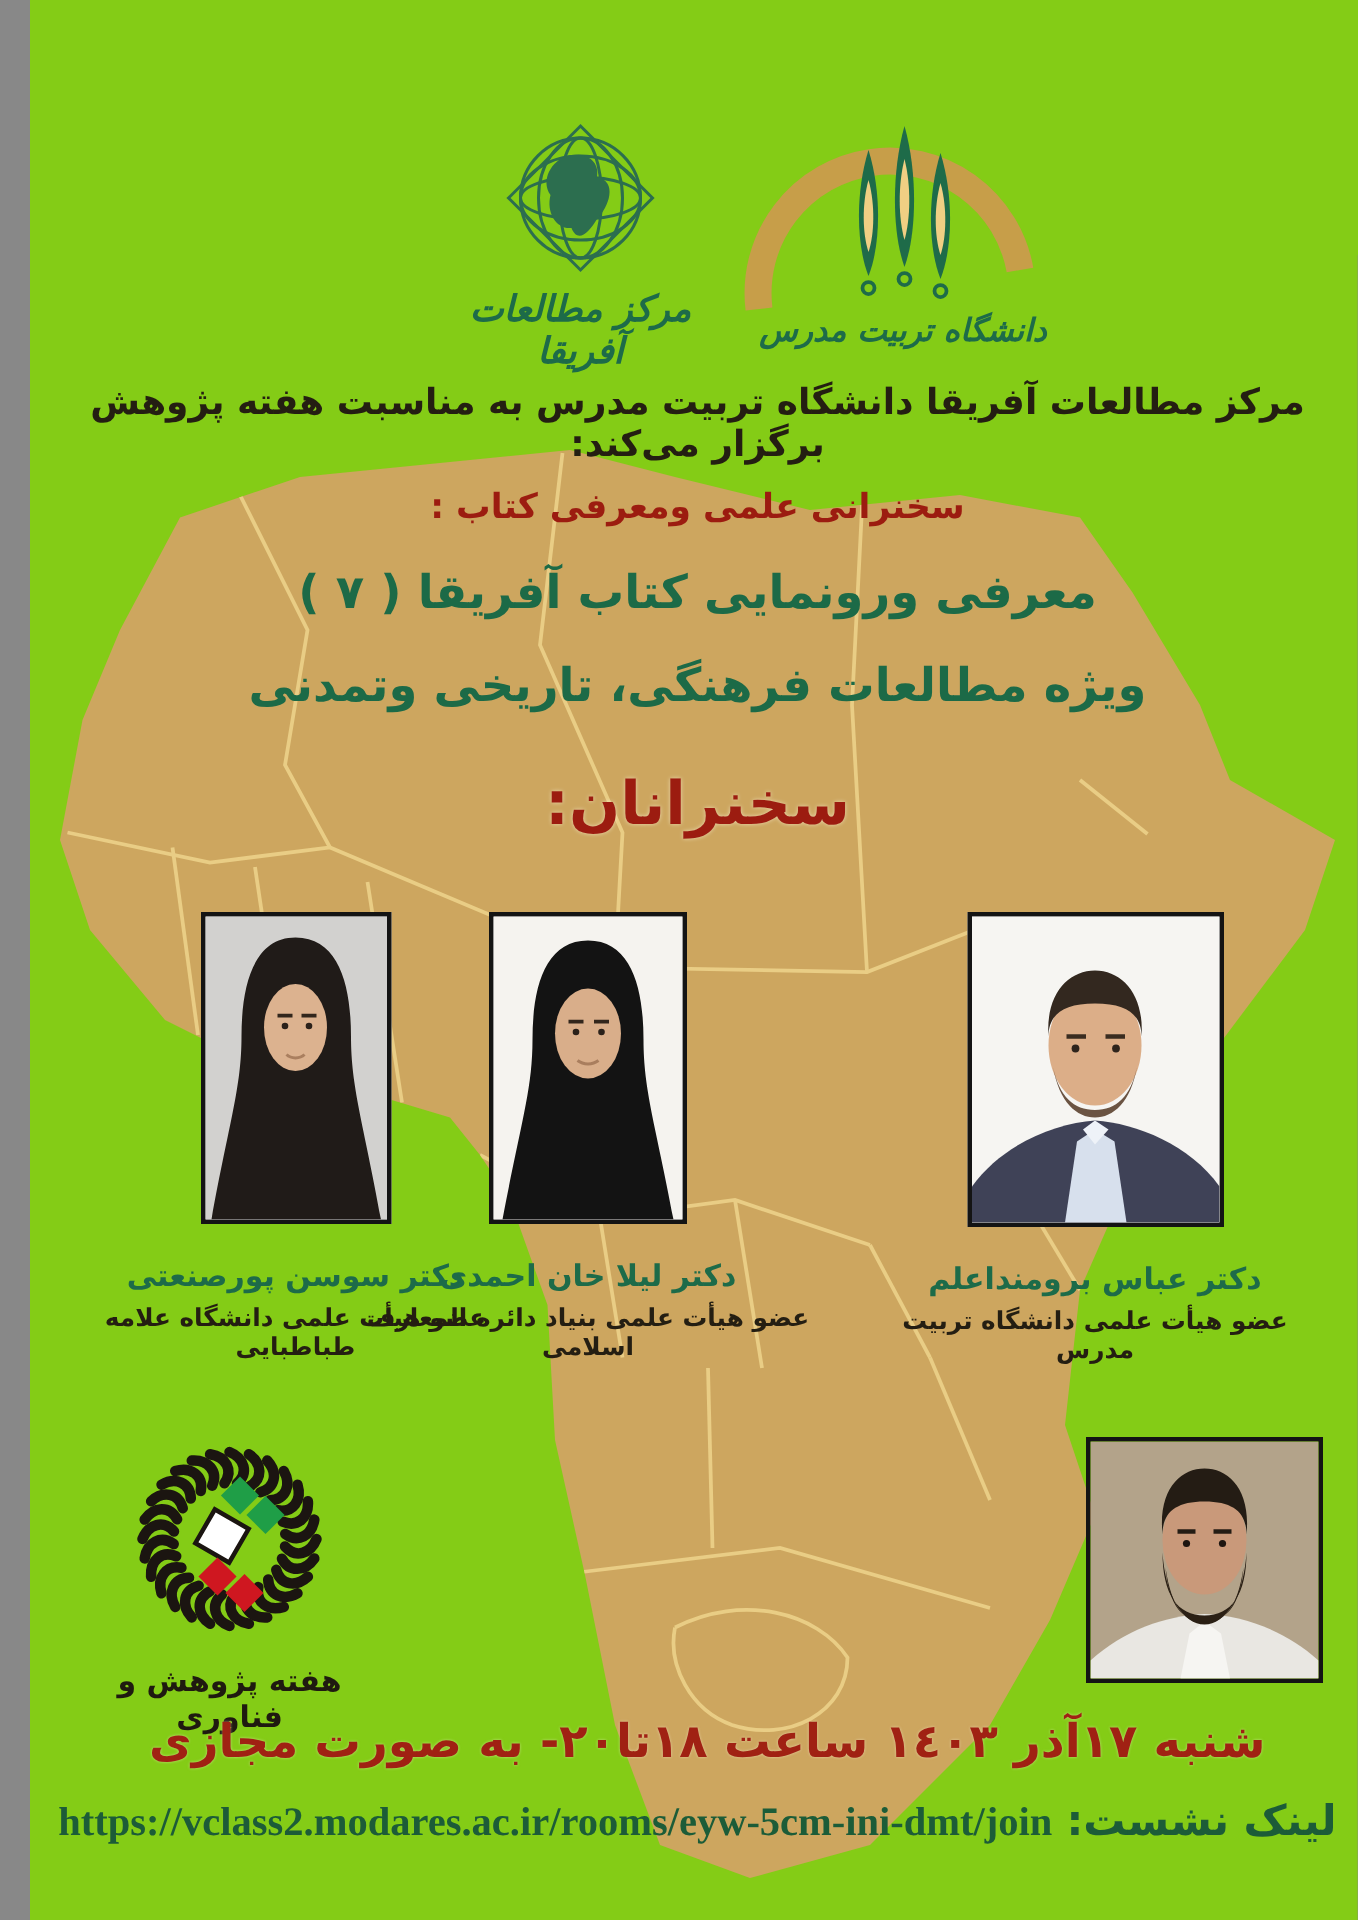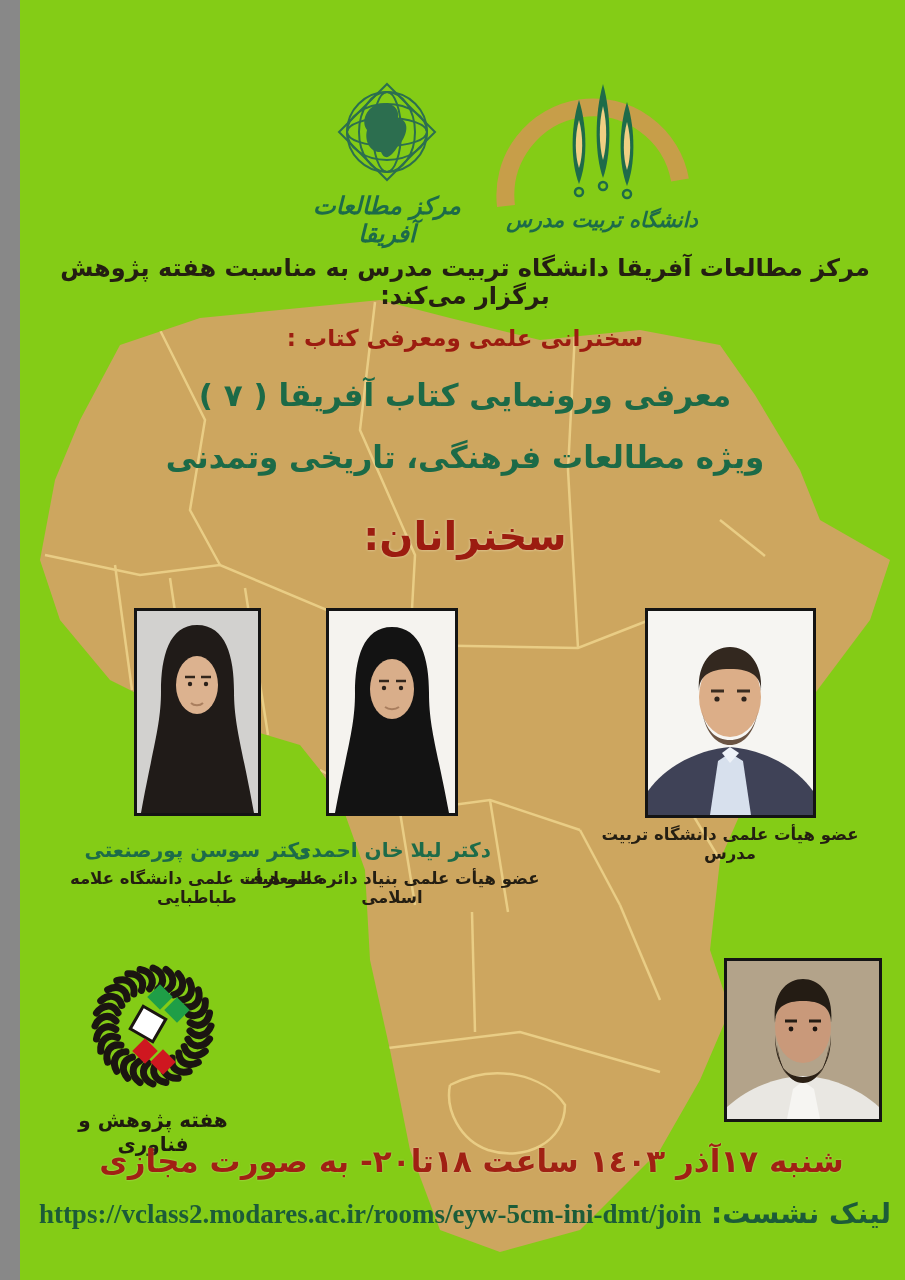--- a/index.html
+++ b/index.html
@@ -133,20 +133,21 @@
       <path d="M62,204 L70,150 L82,142 L95,150 L103,204 Z" fill="#d7e0ed"></path>
       <path d="M74,142 L82,136 L91,142 L82,152 Z" fill="#eef2f8"></path>
       <ellipse cx="82" cy="86" rx="31" ry="40" fill="#dcae88"></ellipse>
       <path d="M51,80 C49,52 64,36 82,36 C100,36 115,52 113,80 C113,66 104,58 82,58 C60,58 51,66 51,80 Z" fill="#33281f"></path>
       <path d="M54,100 C58,124 70,134 82,134 C94,134 106,124 110,100 C106,120 96,129 82,129 C68,129 58,120 54,100 Z" fill="#6b5443"></path>
       <line x1="63" y1="80" x2="76" y2="80" stroke="#3a2c20" stroke-width="3"></line>
       <line x1="89" y1="80" x2="102" y2="80" stroke="#3a2c20" stroke-width="3"></line>
       <circle cx="69" cy="88" r="2.6" fill="#2e241c"></circle>
       <circle cx="96" cy="88" r="2.6" fill="#2e241c"></circle>
     </svg>
+    <div class="name">دکتر عباس برومنداعلم</div>
     <div class="aff">عضو هیأت علمی دانشگاه تربیت مدرس</div>
   </div>
 
   <div class="speaker sp-left">
     <svg class="photo" width="121" height="202" viewBox="0 0 121 202">
       <rect width="121" height="202" fill="#d2d1cf"></rect>
       <path d="M60,14 C32,14 24,46 24,80 C24,114 16,136 4,202 L117,202 C105,136 97,114 97,80 C97,46 89,14 60,14 Z" fill="#201b18"></path>
       <ellipse cx="60" cy="74" rx="21" ry="29" fill="#dcb28f"></ellipse>
       <line x1="48" y1="66" x2="58" y2="66" stroke="#32261c" stroke-width="2.5"></line>
       <line x1="64" y1="66" x2="74" y2="66" stroke="#32261c" stroke-width="2.5"></line>

